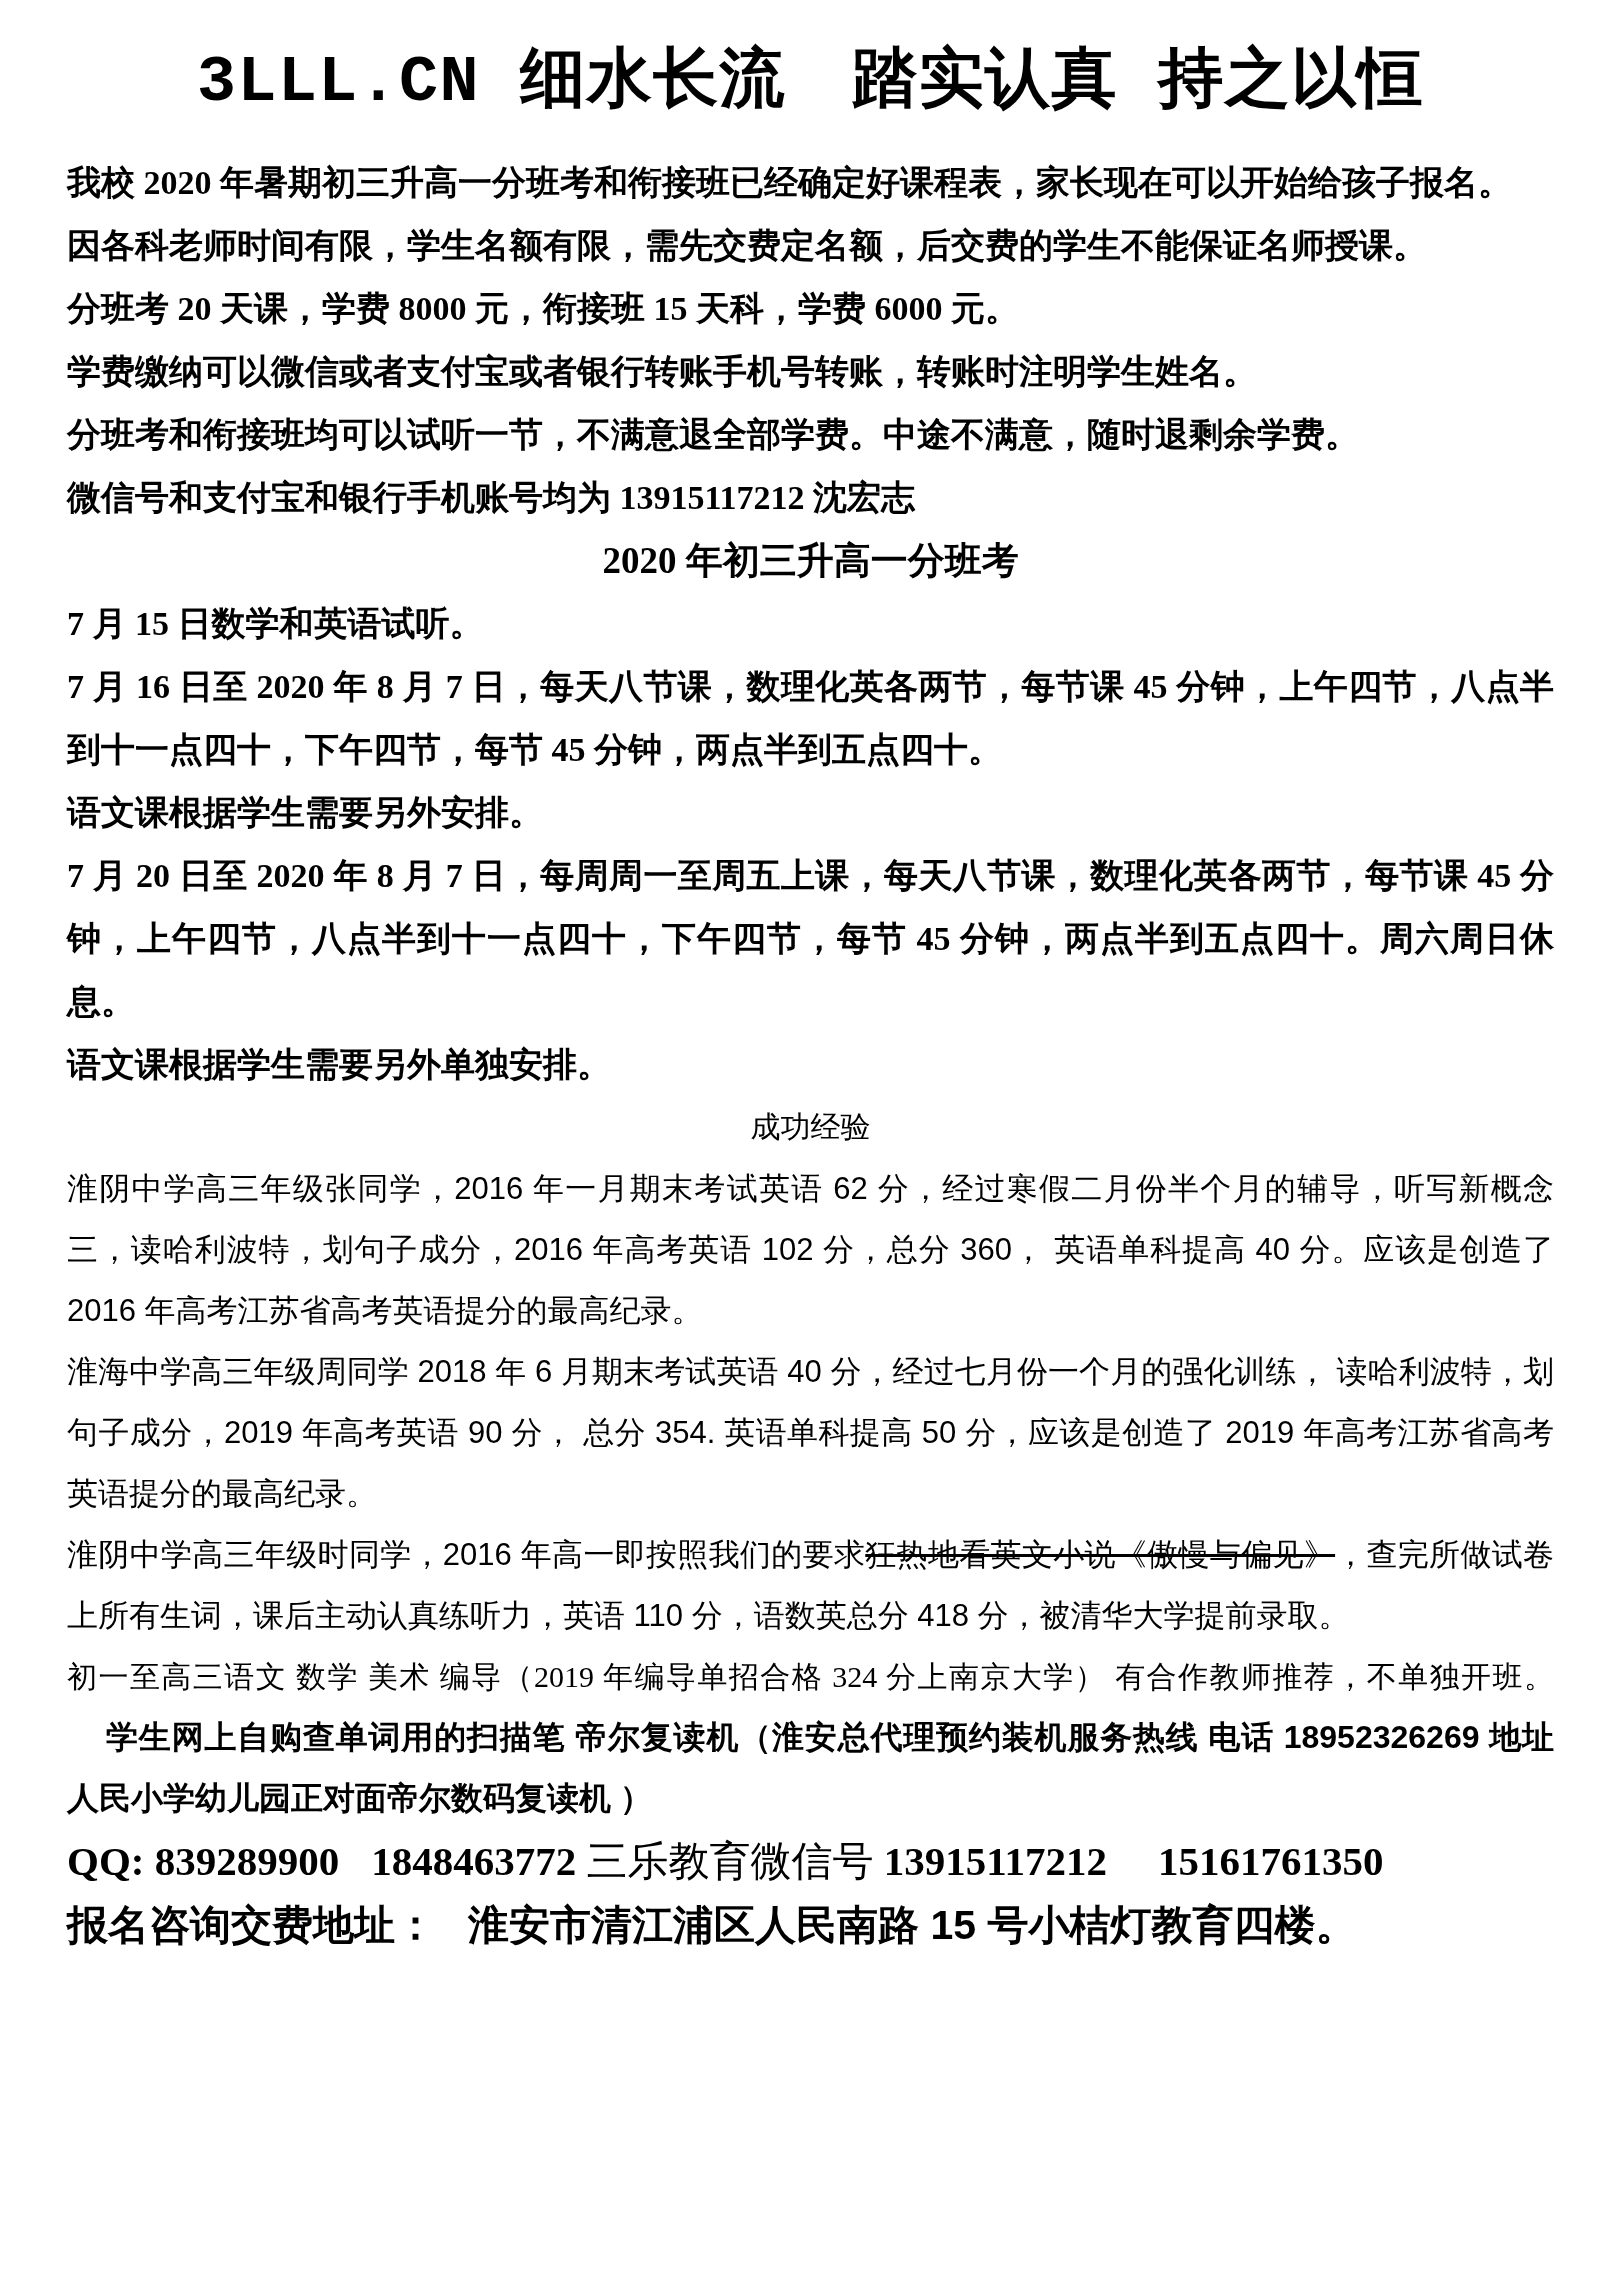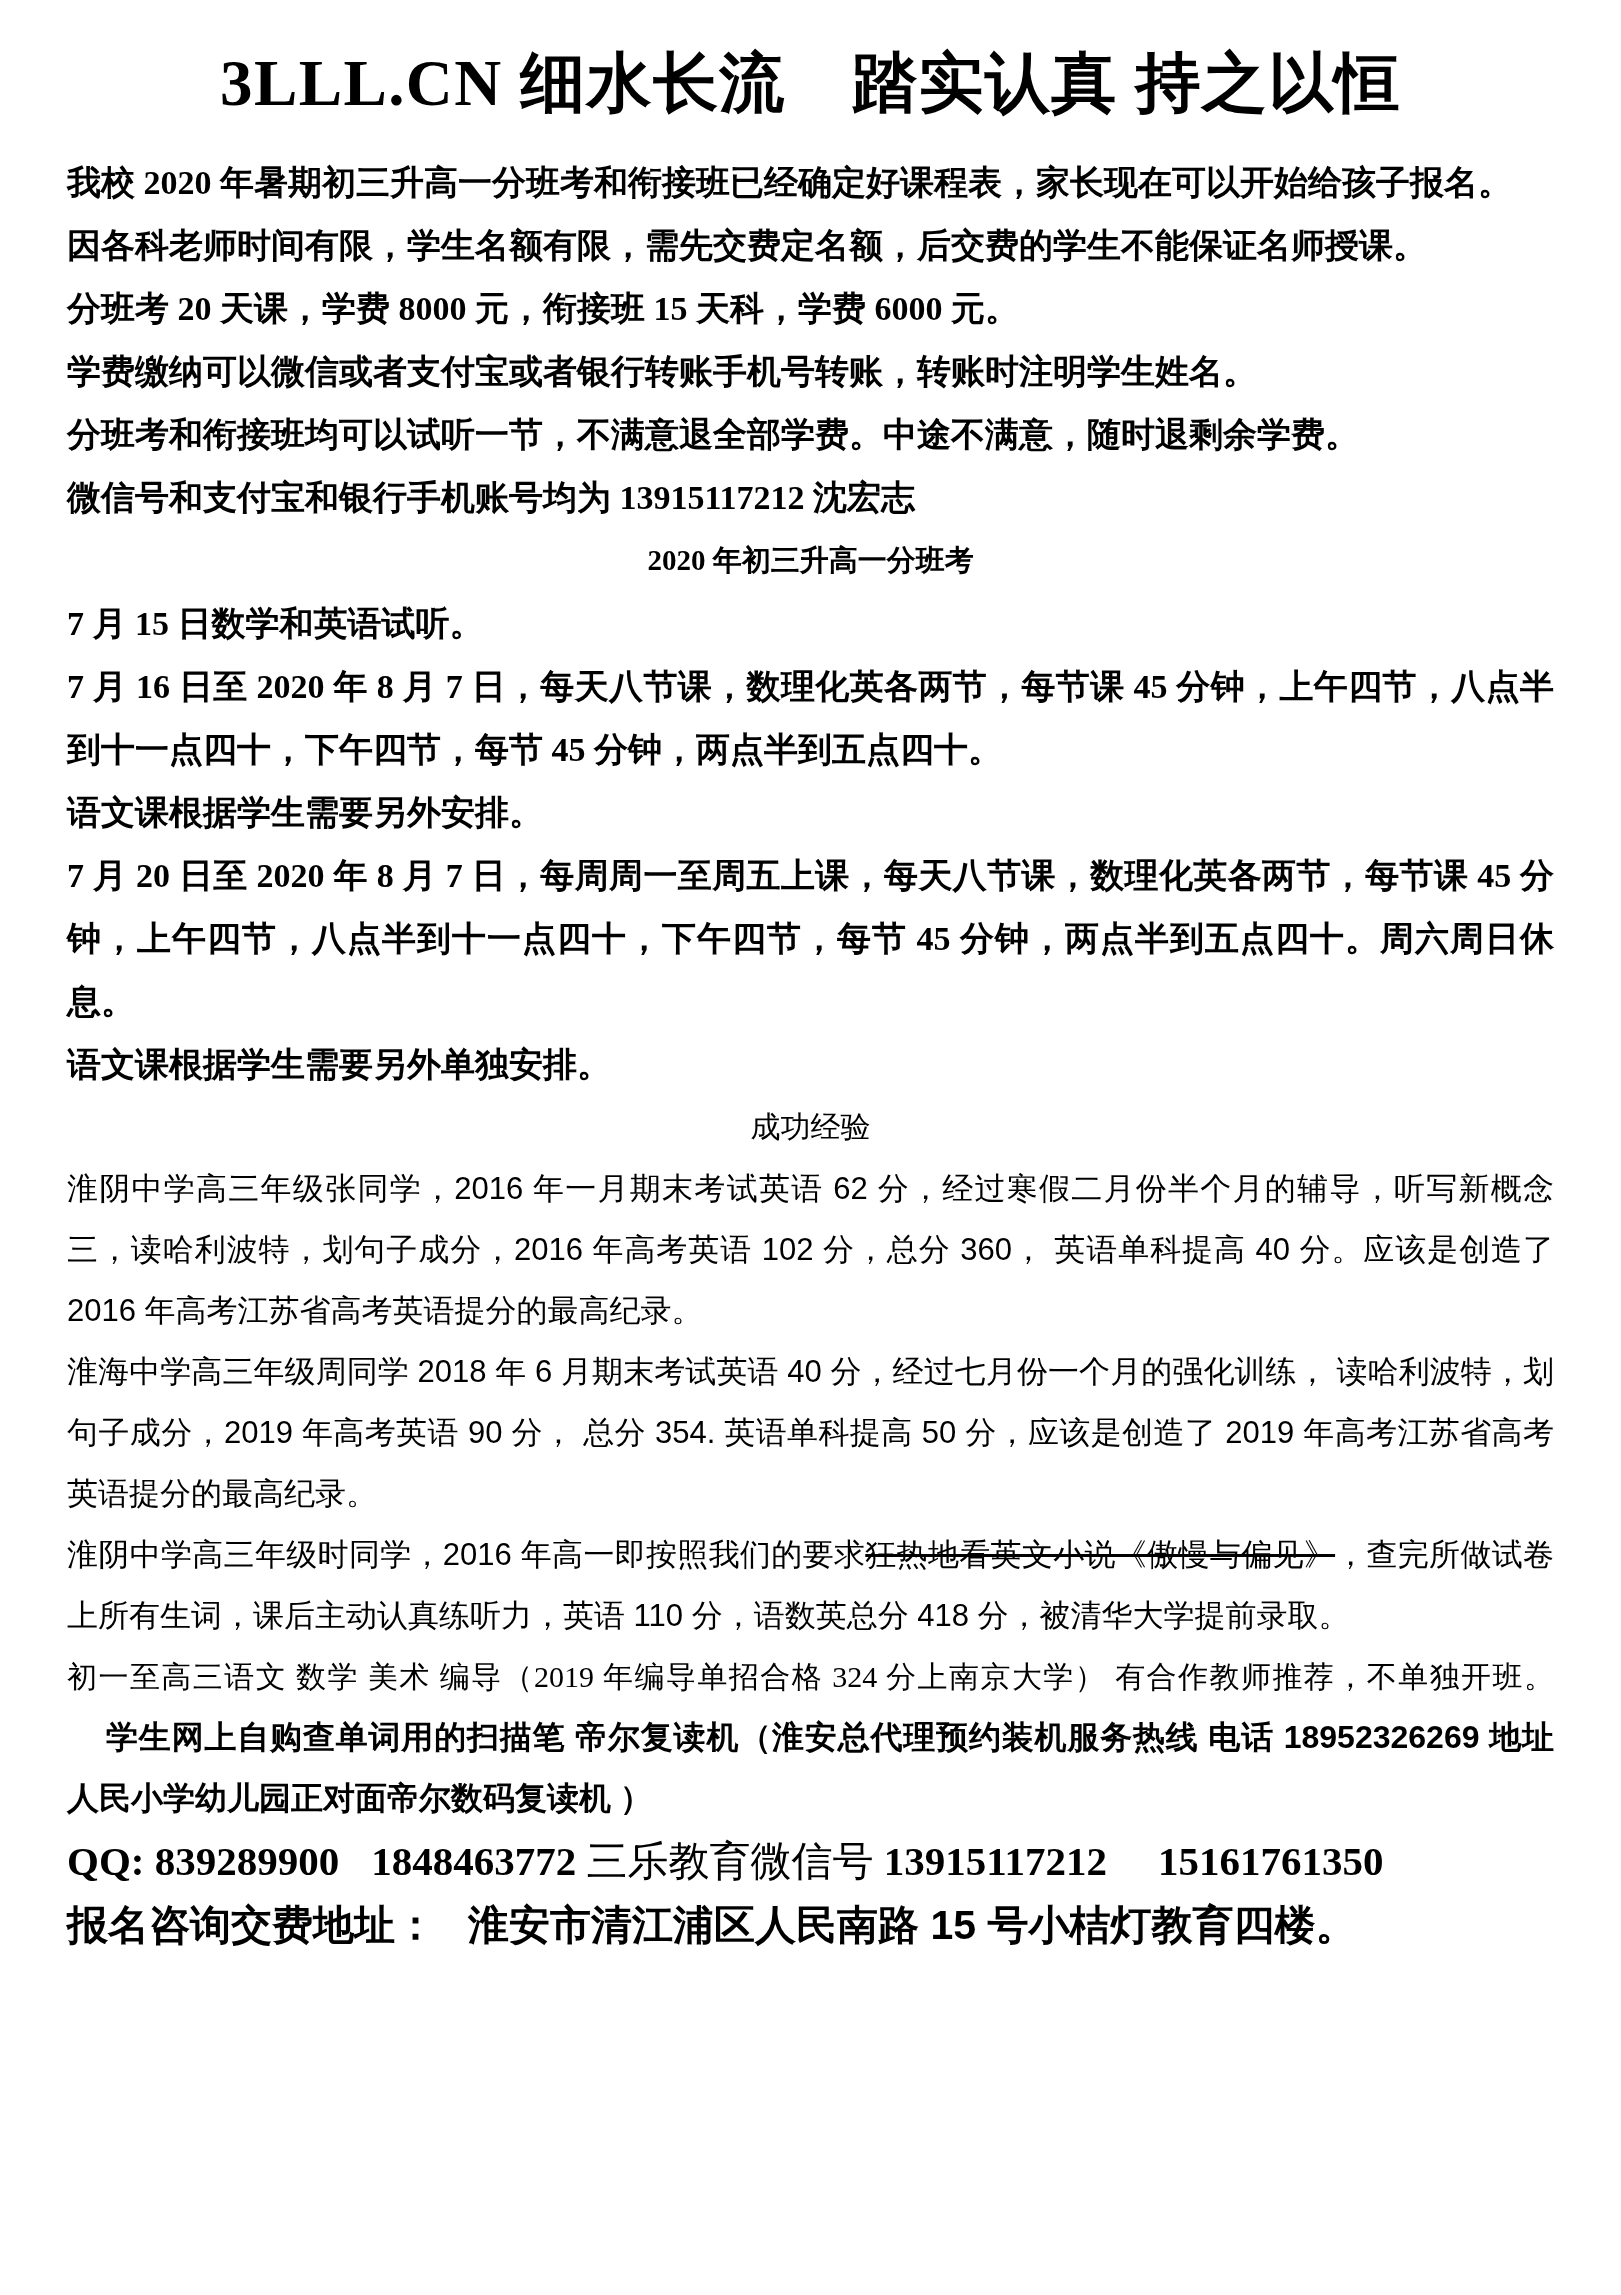--- a/index.html
+++ b/index.html
@@ -8,39 +8,39 @@
     width: 1621px;
     min-height: 2295px;
     margin: 0 auto;
     background: #ffffff;
     color: #000000;
     padding: 29px 67px 29px 67px;
     overflow: hidden;
   }
 
   .title {
-    font-family: Liberation Serif, serif;
+    font-family: Liberation Mono, monospace;
     font-weight: bold;
     font-size: 65px;
     line-height: 109px;
     text-align: center;
     letter-spacing: 1.4px;
     margin-bottom: 13px;
   }
   .body-para {
     font-family: "Liberation Serif", "DejaVu Serif", serif;
     font-weight: bold;
     font-size: 34px;
     line-height: 63px;
     text-align: justify;
   }
   .section-heading {
     font-family: "Liberation Serif", "DejaVu Serif", serif;
     font-weight: bold;
-    font-size: 29px;
+    font-size: 37px;
     line-height: 63px;
     text-align: center;
   }
   .small-heading {
     font-family: "Liberation Sans", "DejaVu Sans", sans-serif;
     font-weight: normal;
     font-size: 30px;
     line-height: 62px;
     text-align: center;
   }

